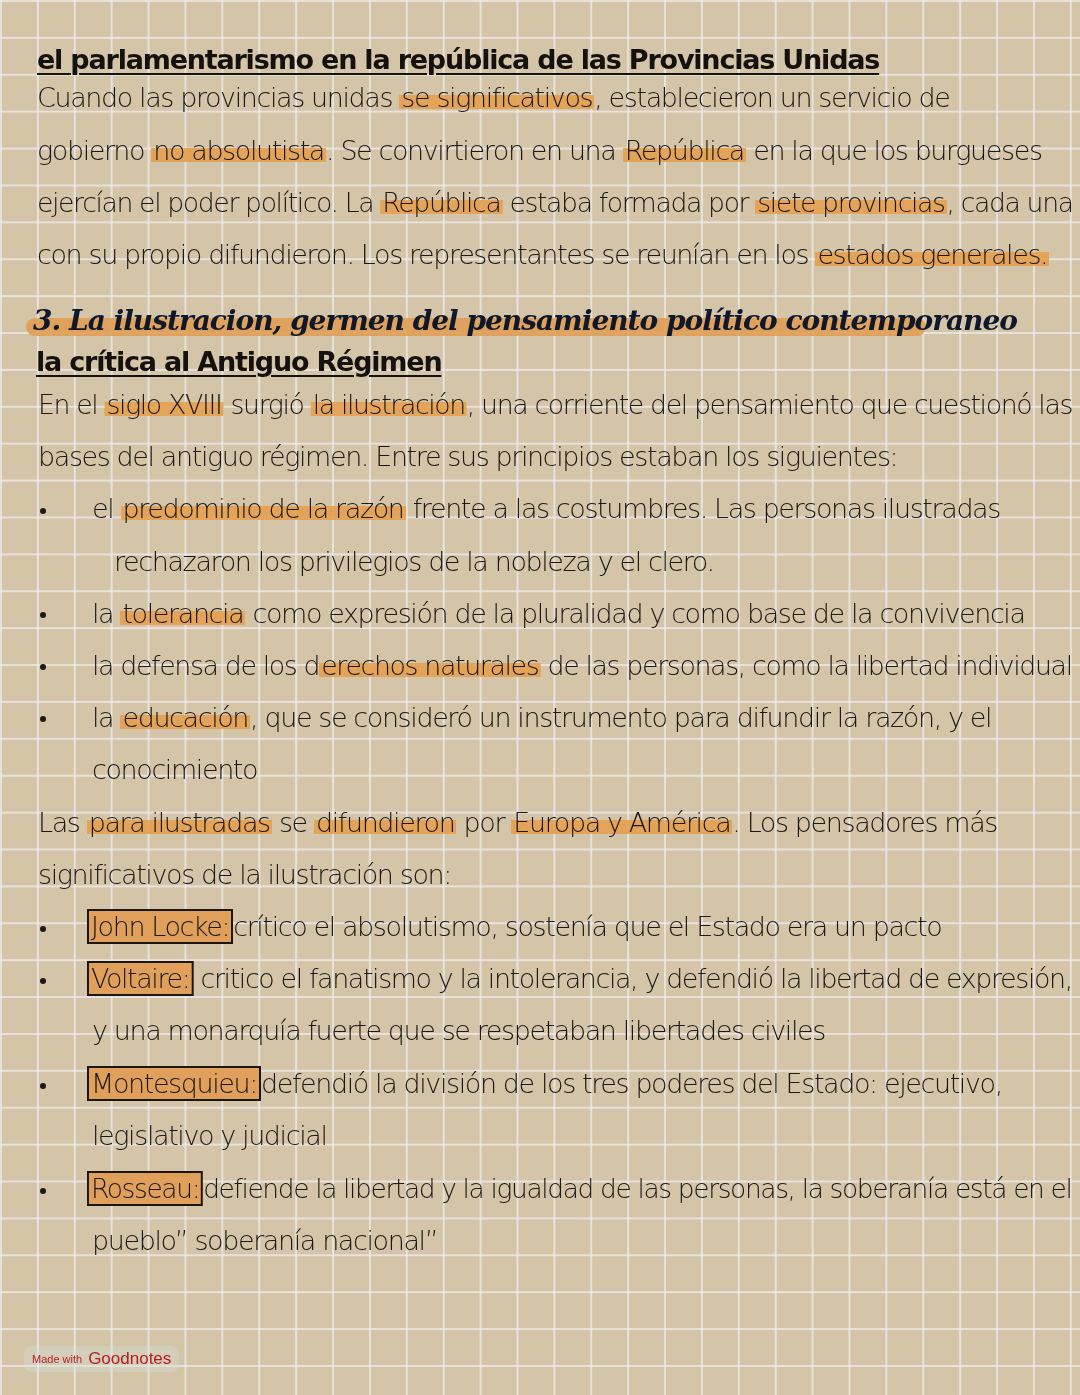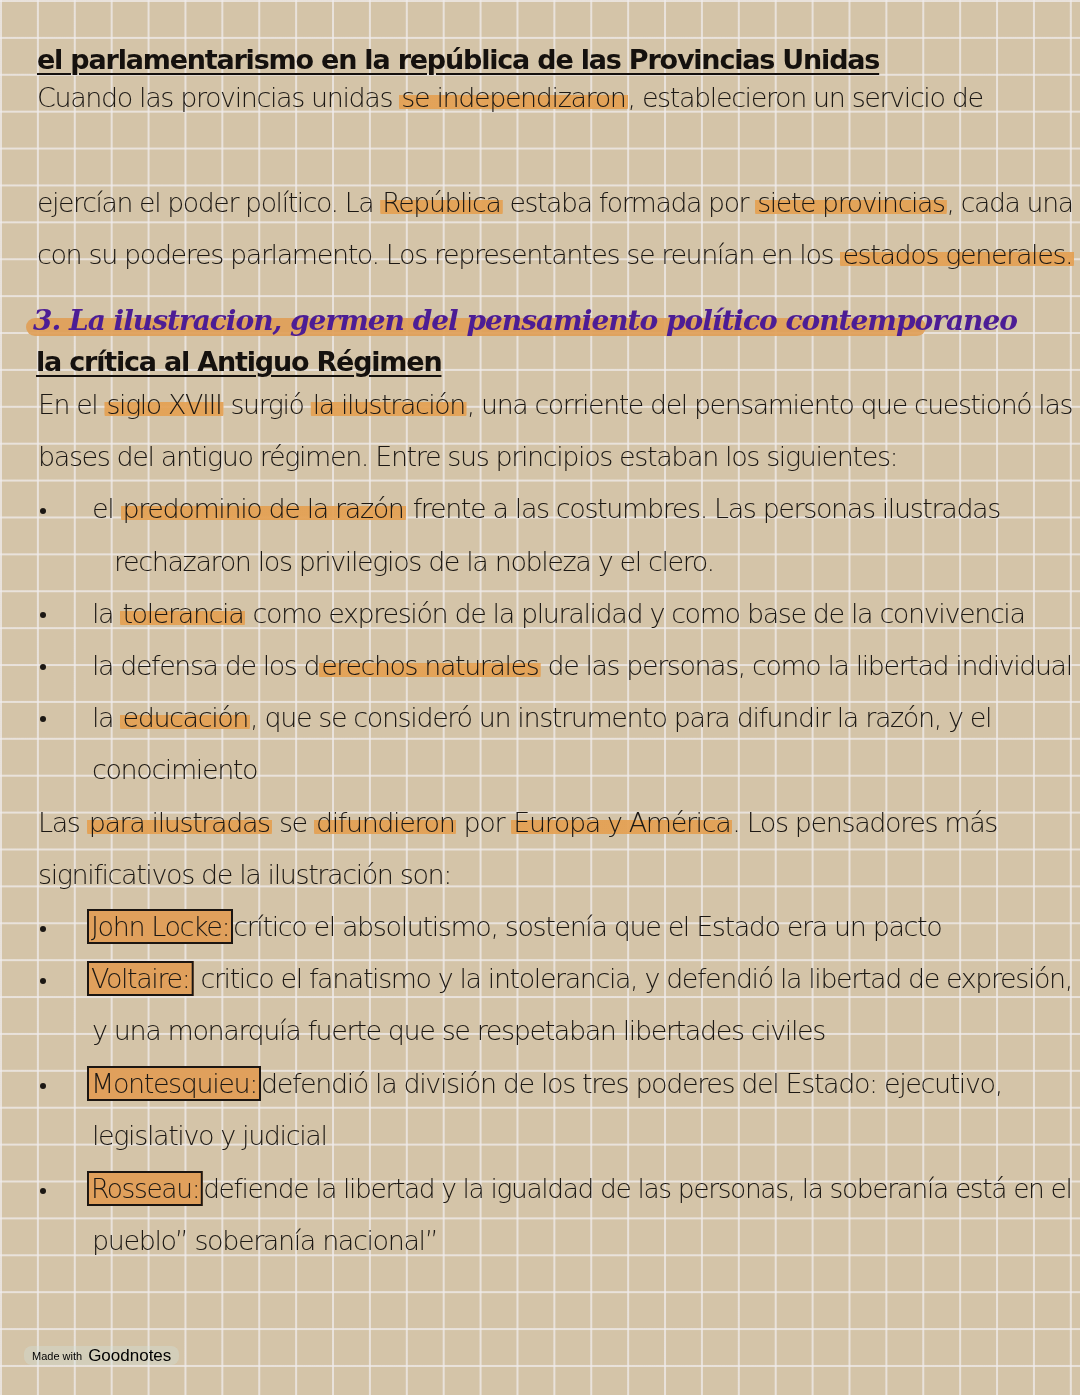--- a/index.html
+++ b/index.html
@@ -44,21 +44,21 @@
       transform-origin: left center;
     }
     .title3 {
       position: absolute;
       white-space: nowrap;
       font-family: "DejaVu Serif", serif;
       font-style: italic;
       font-weight: bold;
       font-size: 28px;
       letter-spacing: -1px;
-      color: #4c1d95;
+      color: #0f172a;
       line-height: 36px;
       transform-origin: left center;
     }
     .title3-hl {
       position: absolute;
       left: 26px; top: 318px;
       width: 900px; height: 18px;
       background: #e09f55;
       opacity: 0.9;
       border-radius: 9px;
@@ -75,46 +75,49 @@
     }
     .bullet {
       position: absolute;
       width: 6px; height: 6px;
       border-radius: 50%;
       background: #1c1814;
     }
     .watermark {
       position: absolute;
       left: 24px; top: 1346px;
-      height: 19px;
+      height: 26px;
       padding: 0 8px;
       display: flex; align-items: center; gap: 6px;
       background: rgba(210,225,220,0.35);
       border-radius: 8px;
-      color: #000000;
+      color: #b91c1c;
       font-family: "Liberation Sans", sans-serif;
     }
     .watermark .mw { font-size: 11px; }
     .watermark .gn { font-size: 17px; font-weight: 500; text-align: center; }
   </style>
 </head>
 <body>
 
 <div class="page">
 
   <div class="heading" style="left:37px; top:43px;">el parlamentarismo en la república de las Provincias Unidas</div>
 
   <div class="line" style="left:37px; top:80px;">
-    <span>Cuando las provincias unidas </span><span class="hl">se independizaron</span><span>, establecieron un servicio de</span>
+    <span>Cuando las provincias unidas </span><span class="hl">se significativos</span><span>, establecieron un servicio de</span>
+  </div>
+  <div class="line" style="left:37px; top:133px;">
+    <span>gobierno </span><span class="hl">no absolutista</span><span>. Se convirtieron en una </span><span class="hl">República</span><span> en la que los burgueses</span>
   </div>
   <div class="line" style="left: 37px; top: 185px; transform: scaleX(0.989);">
     <span>ejercían el poder político. La </span><span class="hl">República</span><span> estaba formada por </span><span class="hl">siete provincias</span><span>, cada una</span>
   </div>
   <div class="line" style="left:37px; top:237px;">
-    <span>con su poderes parlamento. Los representantes se reunían en los </span><span class="hl">estados generales.</span>
+    <span>con su propio difundieron. Los representantes se reunían en los </span><span class="hl">estados generales.</span>
   </div>
 
   <div class="title3-hl"></div>
   <div class="title3" style="left:33px; top:303px;">3. La ilustracion, germen del pensamiento político contemporaneo</div>
 
   <div class="heading" style="left:36px; top:345px;">la crítica al Antiguo Régimen</div>
 
   <div class="line" style="left: 38px; top: 387px; transform: scaleX(0.992);">
     <span>En el </span><span class="hl">siglo XVIII</span><span> surgió </span><span class="hl">la ilustración</span><span>, una corriente del pensamiento que cuestionó las</span>
   </div>

